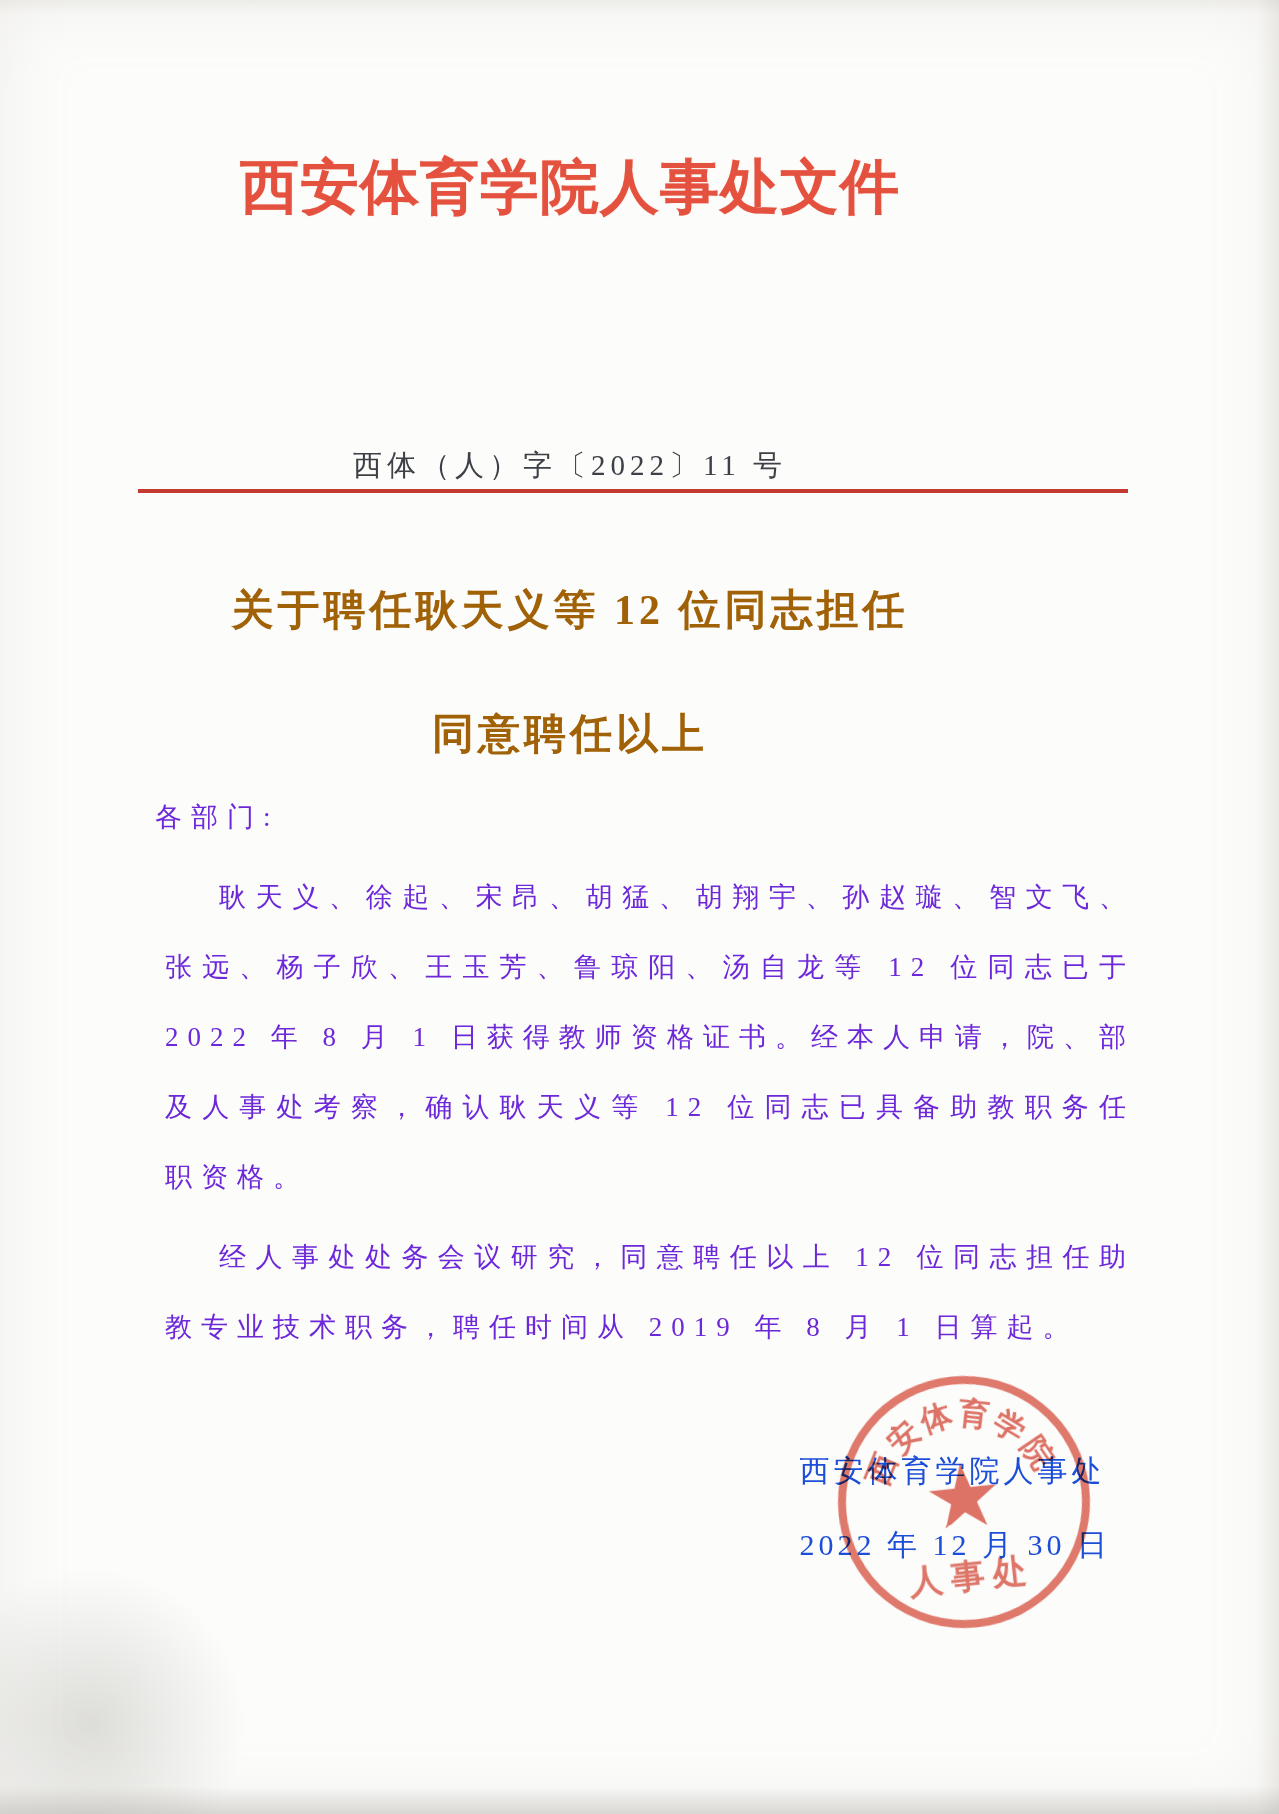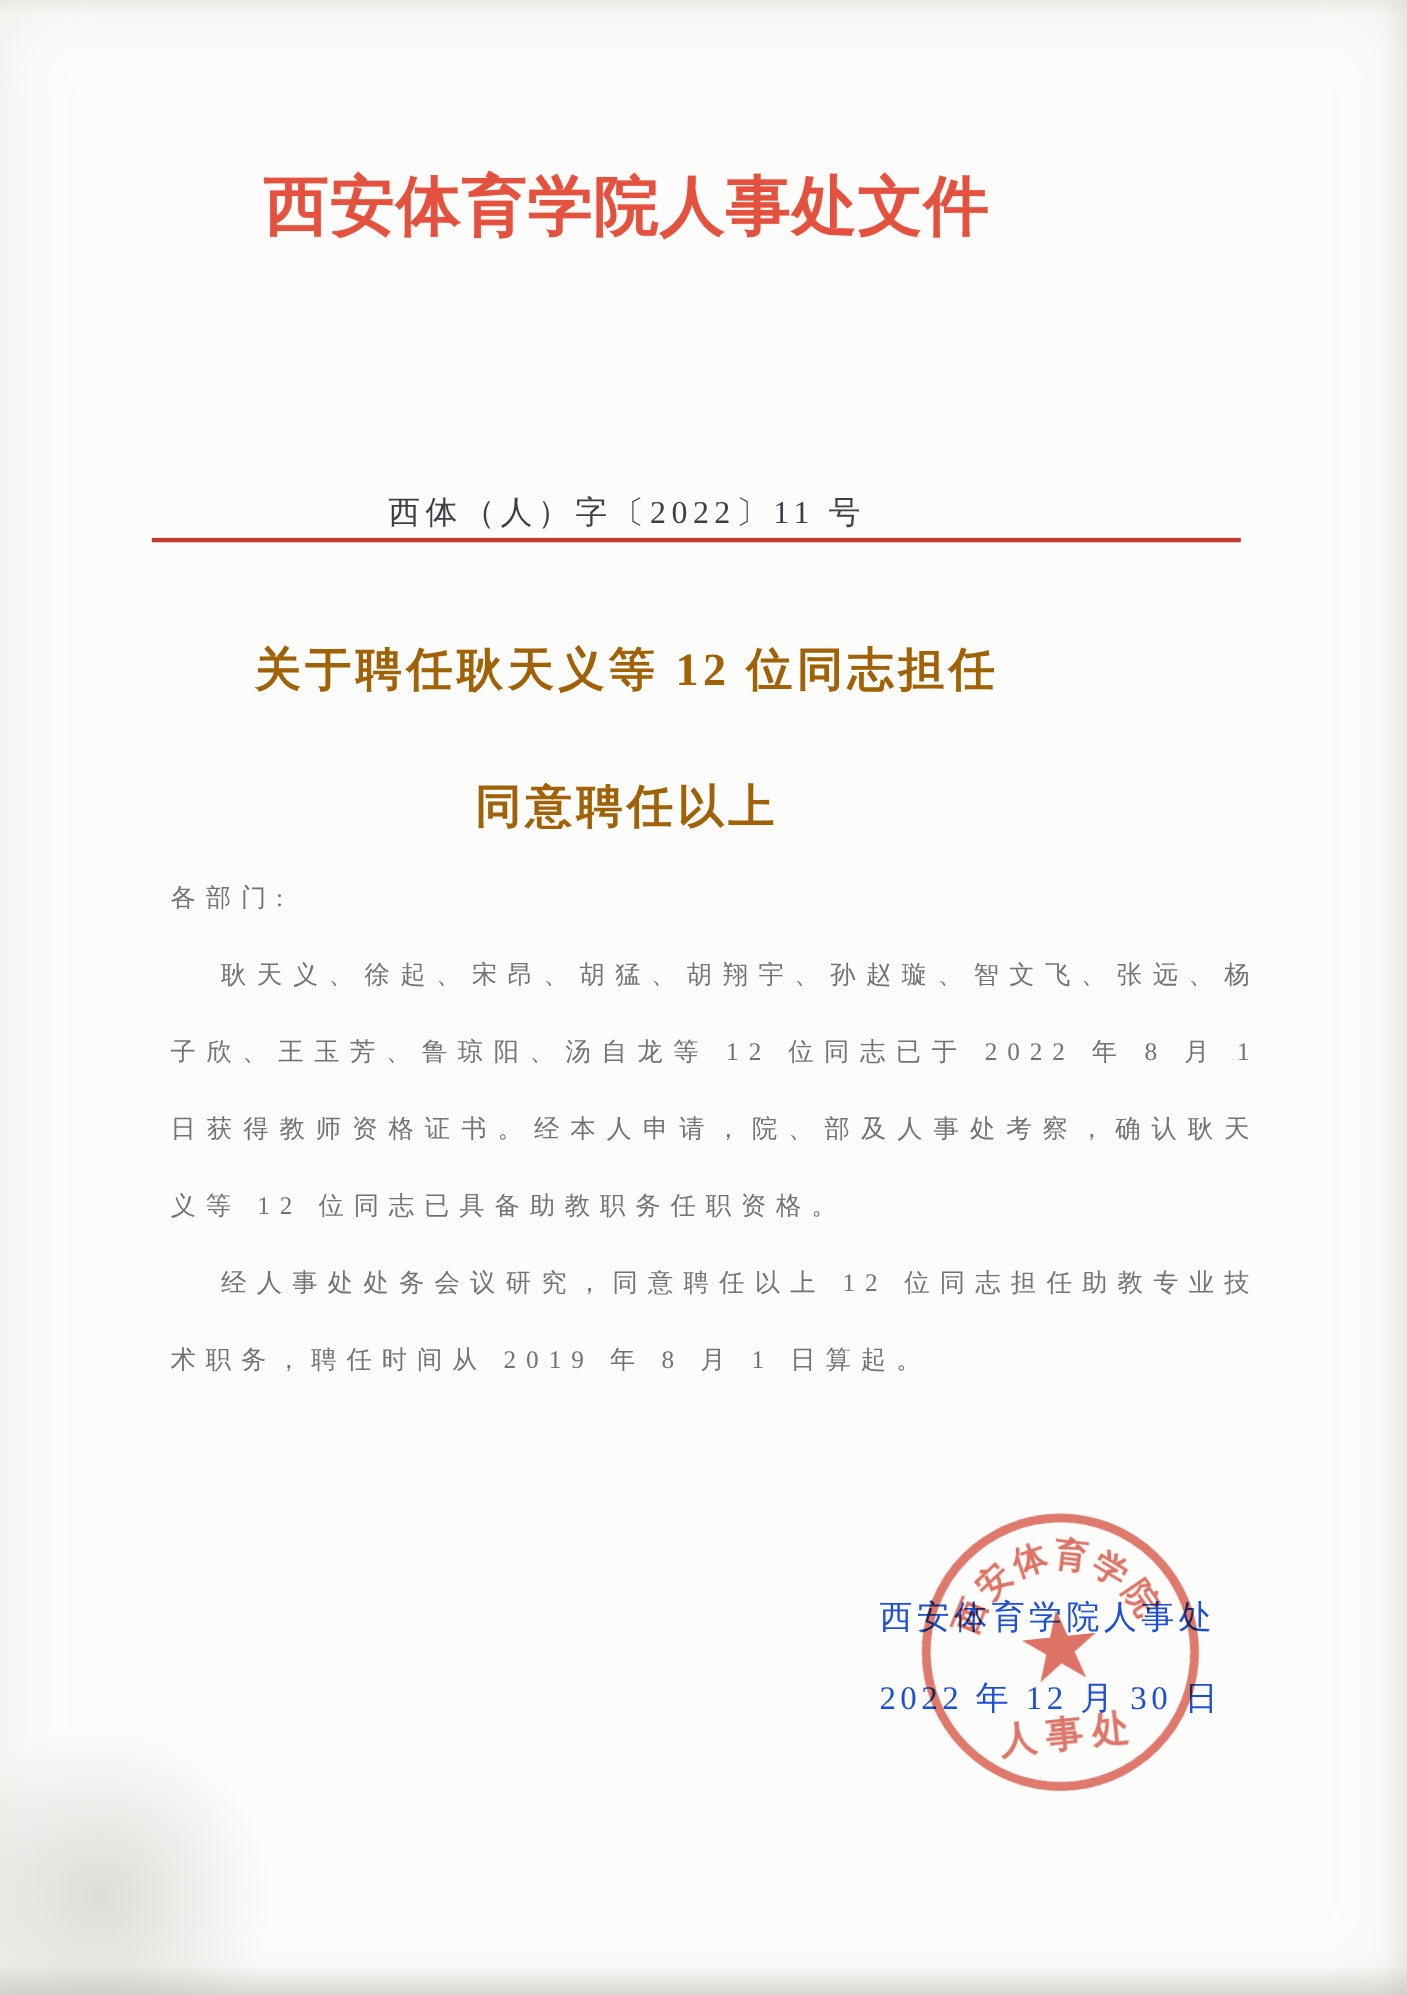--- a/index.html
+++ b/index.html
@@ -41,25 +41,25 @@
     background:#c23a30;
   }
   .doc-title{
     position:absolute;top:548px;left:70px;width:1000px;
     text-align:center;
     font-size:42px;font-weight:700;color:#a16207;
     line-height:124px;letter-spacing:4px;
   }
   .body-text{
     position:absolute;top:782px;left:155px;width:990px;
-    font-size:23px;color:#737373;
+    font-size:27px;color:#6d28d9;
     line-height:70px;letter-spacing:9px;
     text-align:justify;
   }
-  .body-text p{margin:0;text-indent:2em;}
+  .body-text p{margin:10px;text-indent:2em;}
   .salutation{margin:0 0 0 0;letter-spacing:9px;}
   .signature-block{
     position:absolute;top:1434px;right:168px;
     text-align:left;
     font-size:30px;color:#1d4ed8;
     line-height:74px;letter-spacing:4px;
   }
   
   .seal{
     position:absolute;left:838px;top:1376px;width:252px;height:252px;

